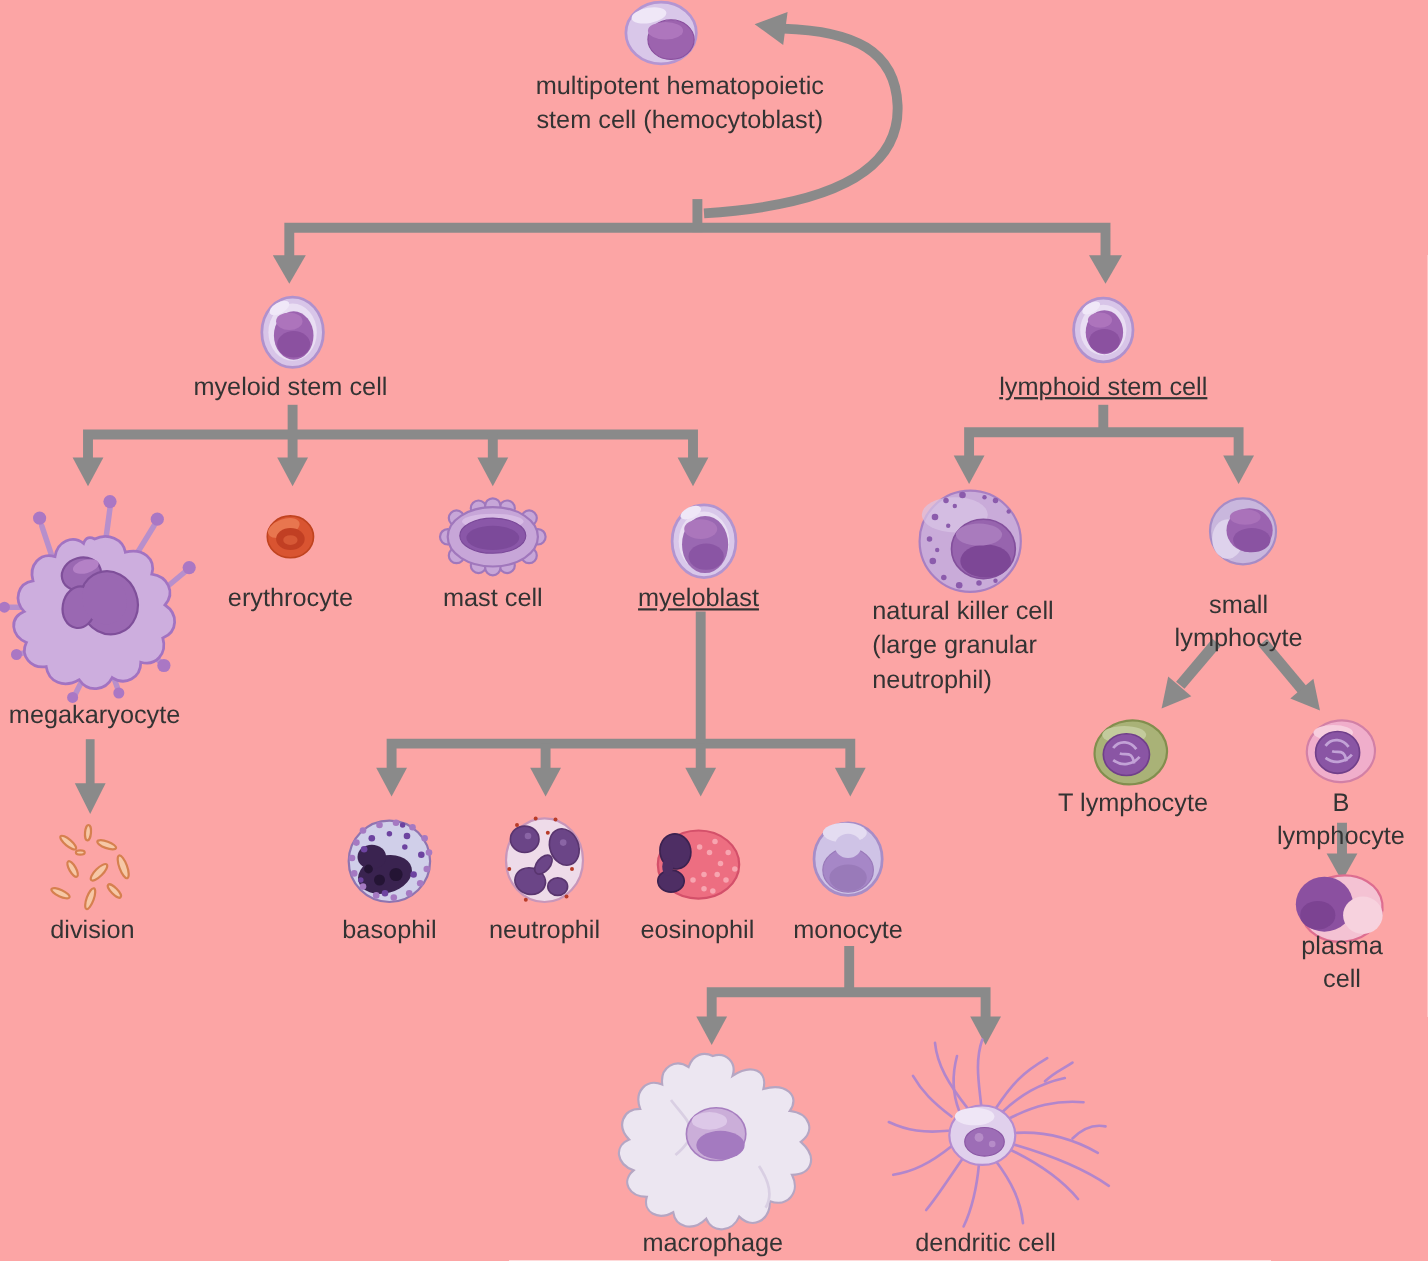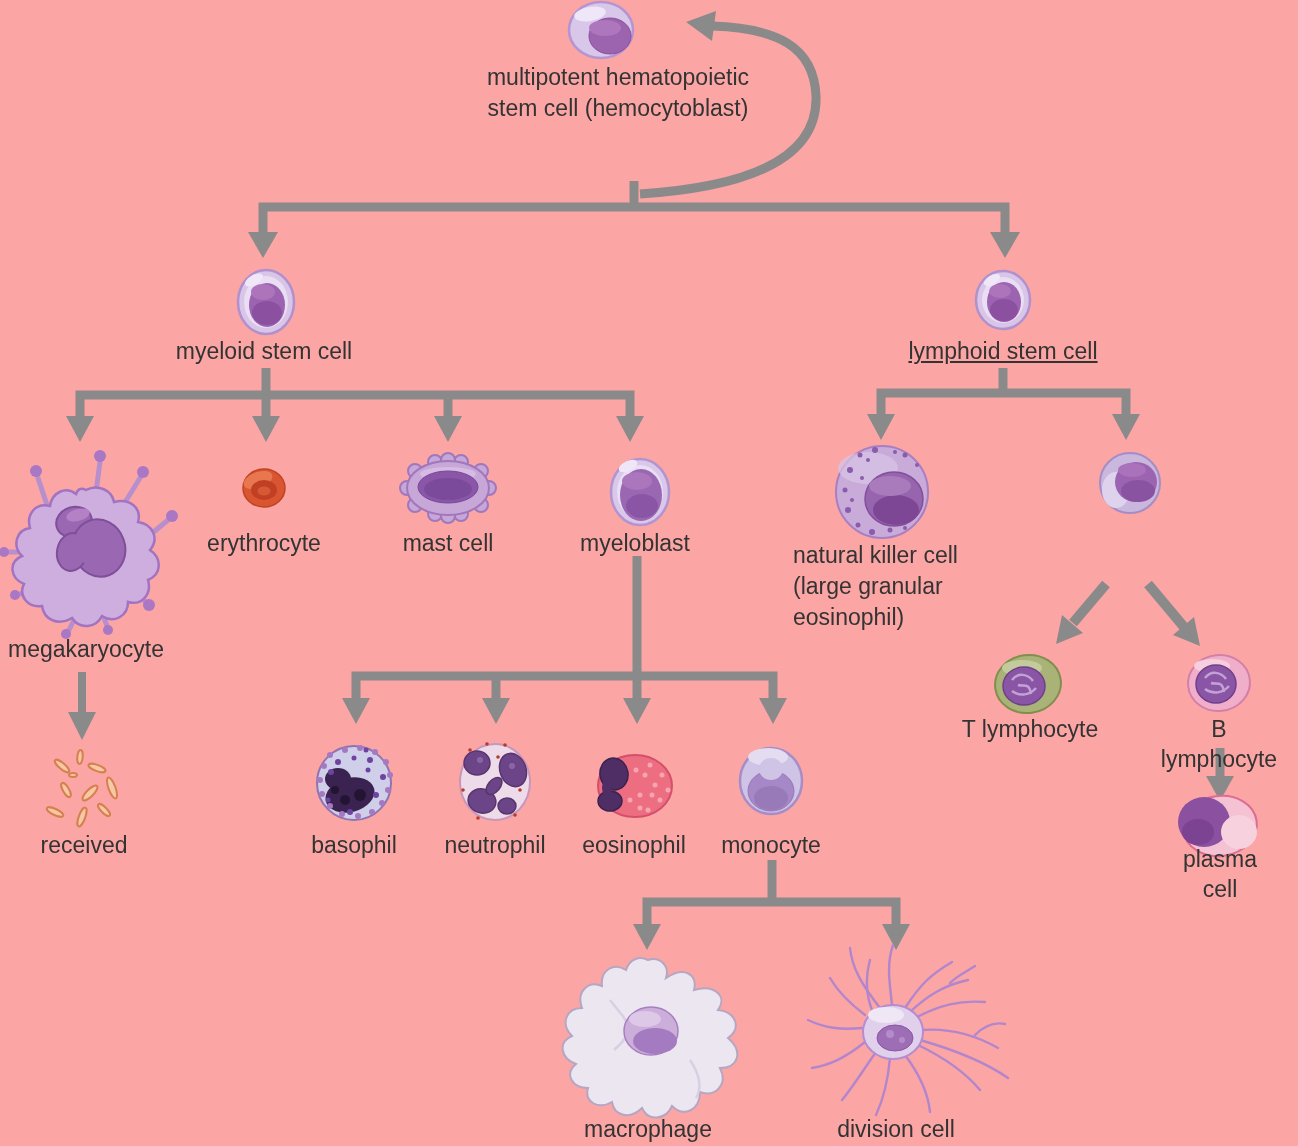--- a/index.html
+++ b/index.html
@@ -390,32 +390,33 @@
 </svg>
 
 <div class="lbl ctr lh31" style="left:618px;top:62px;">multipotent hematopoietic
 stem cell (hemocytoblast)</div>
 
 <div class="lbl ctr" style="left:264px;top:336px;">myeloid stem cell</div>
 <div class="lbl ctr" style="left:1003px;top:336px;text-decoration:underline;">lymphoid stem cell</div>
 
 <div class="lbl ctr" style="left:264px;top:528px;">erythrocyte</div>
 <div class="lbl ctr" style="left:448px;top:528px;">mast cell</div>
-<div class="lbl ctr" style="left:635px;top:528px;">myeloblast</div>
+<div class="lbl ctr" style="left:635px;top:528px;text-decoration:underline;">myeloblast</div>
 <div class="lbl ctr" style="left:86px;top:634px;">megakaryocyte</div>
-<div class="lbl ctr" style="left:84px;top:830px;">received</div>
+<div class="lbl ctr" style="left:84px;top:830px;">division</div>
 
 <div class="lbl ctr" style="left:354px;top:830px;">basophil</div>
 <div class="lbl ctr" style="left:495px;top:830px;">neutrophil</div>
 <div class="lbl ctr" style="left:634px;top:830px;">eosinophil</div>
 <div class="lbl ctr" style="left:771px;top:830px;">monocyte</div>
 
 <div class="lbl ctr" style="left:648px;top:1114px;">macrophage</div>
-<div class="lbl ctr" style="left:896px;top:1114px;">division cell</div>
+<div class="lbl ctr" style="left:896px;top:1114px;">dendritic cell</div>
 
 <div class="lbl lh31" style="left:793px;top:540px;">natural killer cell
 (large granular
-eosinophil)</div>
+neutrophil)</div>
+<div class="lbl ctr" style="left:1126px;top:534px;">small lymphocyte</div>
 <div class="lbl ctr" style="left:1030px;top:714px;">T lymphocyte</div>
 <div class="lbl ctr" style="left:1219px;top:714px;">B lymphocyte</div>
 <div class="lbl ctr" style="left:1220px;top:844px;">plasma cell</div>
 
 </div>
 
 </body></html>

